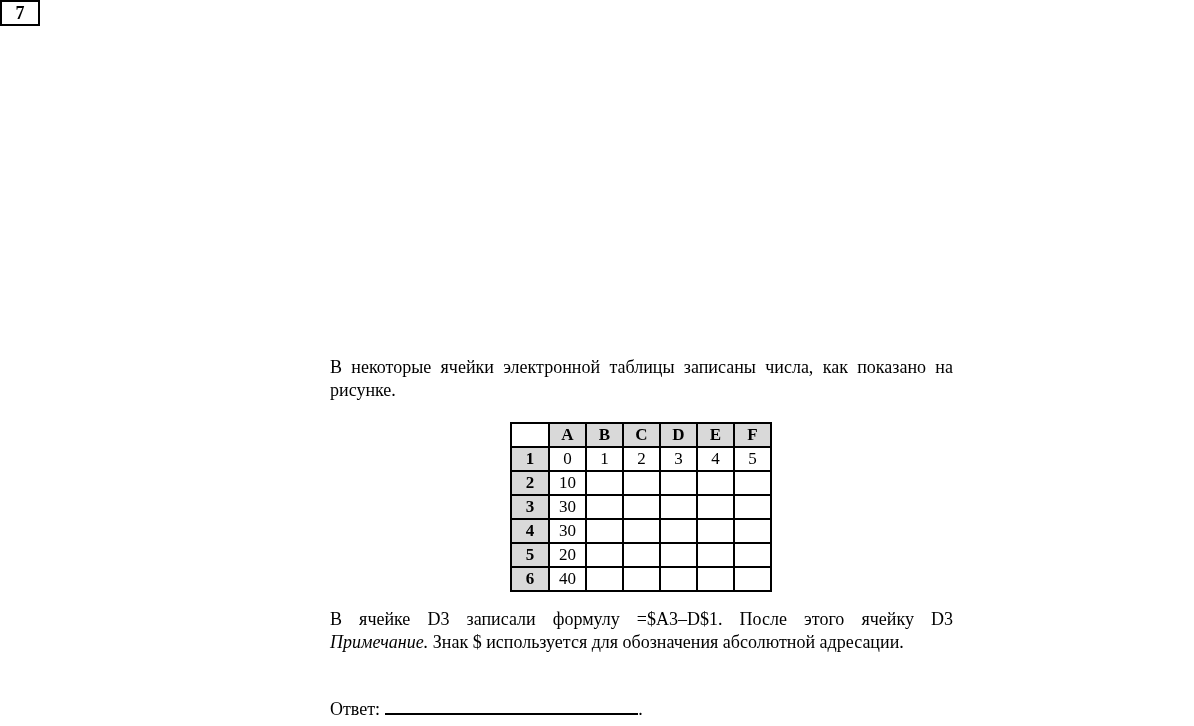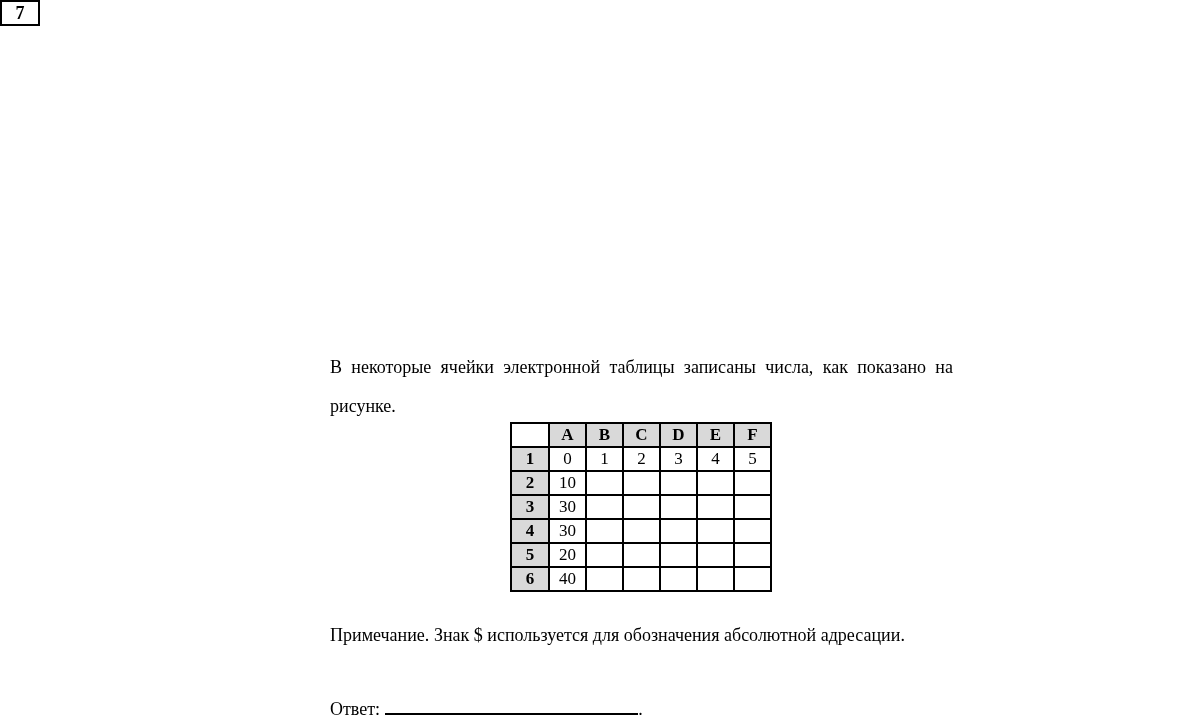--- a/index.html
+++ b/index.html
@@ -21,22 +21,22 @@
     position:absolute;left:270;top:354;width:40px;height:26px;
     border:2px solid #000;box-sizing:border-box;
     display:flex;align-items:center;justify-content:center;
     font-weight:bold;font-size:18px;
   }
 
   .para{position:absolute;left:330px;width:623px;font-size:18px;line-height:23px;}
   #intro-para{top:356px;}
   #body-para{top:608px;}
   .line-justified{text-align:justify;text-align-last:justify;}
-  .line-left{text-align:left;margin-top:16px;}
-  .italic{}
+  .line-left{text-align:left;}
+  .italic{font-style:italic;}
 
   #sheet-wrap{position:absolute;left:510px;top:422px;}
   table.sheet{border-collapse:collapse;table-layout:fixed;}
   table.sheet td{
     border:2px solid #000;
     height:22px;padding:0;
     text-align:center;vertical-align:middle;
     font-size:17px;line-height:22px;
     background:#ffffff;
   }
@@ -145,20 +145,21 @@
         <td></td>
         <td></td>
         <td></td>
         <td></td>
       </tr>
     </tbody>
       </table>
   </div>
 
   <div id="body-para" class="para">
+    <div class="line-justified">В ячейке D3 записали формулу =$A3–D$1. После этого ячейку D3</div>
     <div class="line-left"><span class="italic">Примечание.</span><span> Знак $ используется для обозначения абсолютной адресации.</span></div>
   </div>
 
   <div id="answer-row">
     <span>Ответ:</span><span id="answer-blank"></span><span>.</span>
   </div>
 
 </div>
 
 </body></html>

